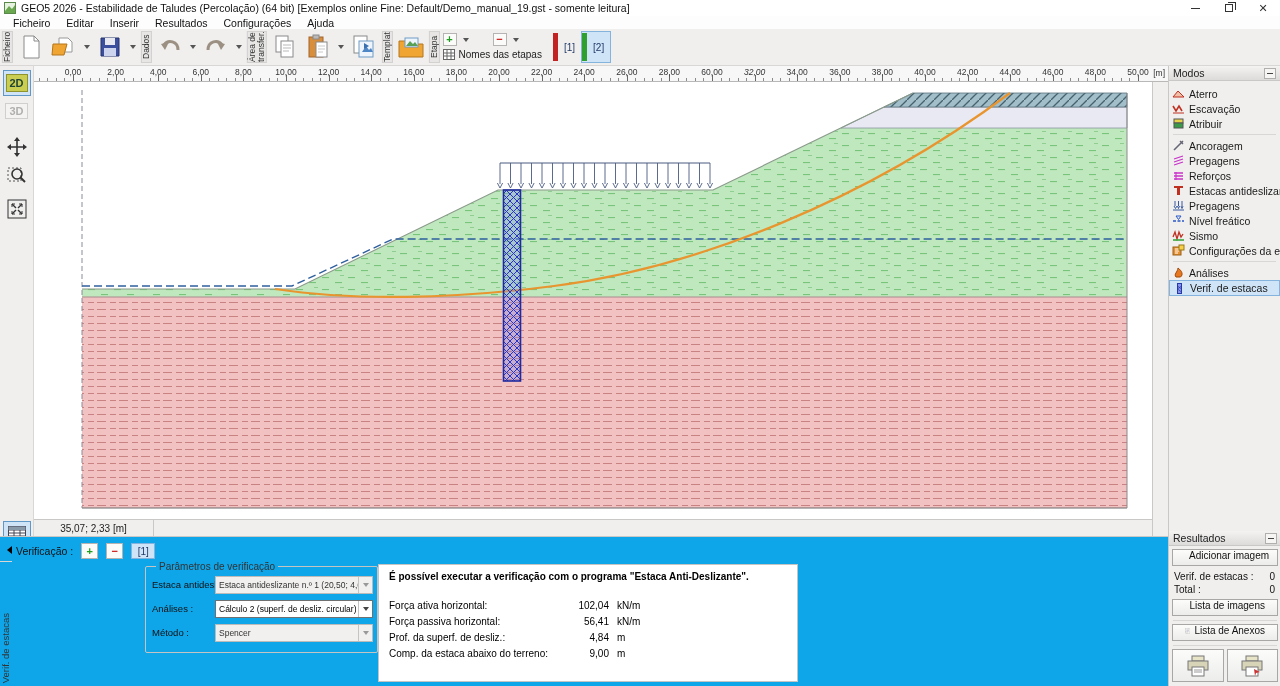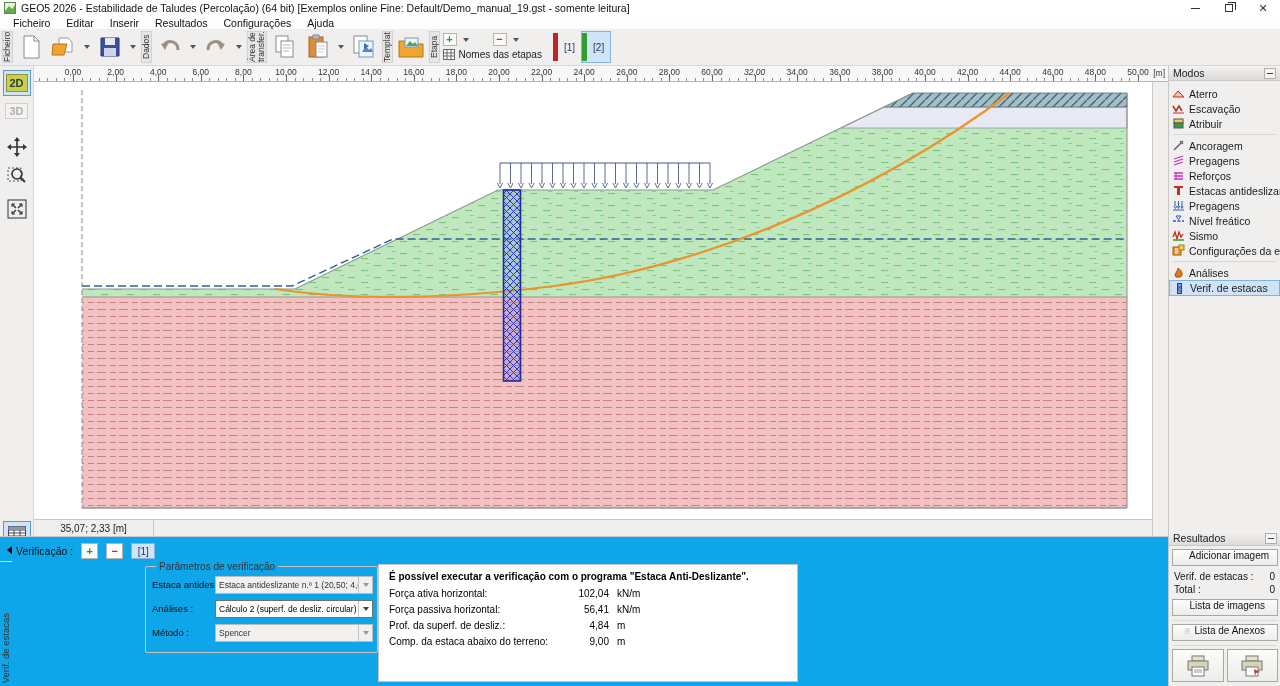--- a/index.html
+++ b/index.html
@@ -112,21 +112,21 @@
   .frow .flabel { position:absolute; left:0; top:3px; font-size:9.5px; color:#111; white-space:nowrap; }
   .fselect { position:absolute; left:63px; top:0; width:158px; height:18px; display:flex; align-items:center; font-size:8.5px; white-space:nowrap; overflow:hidden; }
   .fselect .val { flex:1; overflow:hidden; padding:0 3px; }
   .fselect .arr { width:14px; height:100%; display:flex; align-items:center; justify-content:center; border-left:1px solid #c5c4c3; flex:0 0 14px; }
   .fselect .arr i { width:0; height:0; border-left:3.5px solid transparent; border-right:3.5px solid transparent; border-top:4px solid #444; }
   .fselect.on { background:#fff; border:1px solid #707070; color:#000; }
   .fselect.off { background:#f1f0ef; border:1px solid #bcbbba; color:#333; }
   .fselect.off .arr i { border-top-color:#999; }
 
   #resultbox { position:absolute; left:378px; top:27px; width:420px; height:118px; background:#fff; border:1px solid #c5c4c3; padding:6px 10px; }
-  #resultbox .head { font-size:10px; font-weight:bold; margin-bottom:4px; white-space:nowrap; }
+  #resultbox .head { font-size:10px; font-weight:bold; margin-bottom:16px; white-space:nowrap; }
   .rrow { display:flex; font-size:10px; line-height:16px; }
   .rrow .rl { width:178px; }
   .rrow .rv { width:42px; text-align:right; }
   .rrow .ru { margin-left:8px; }
 
   svg { display:block; }
 </style>
 </head>
 <body>
 

